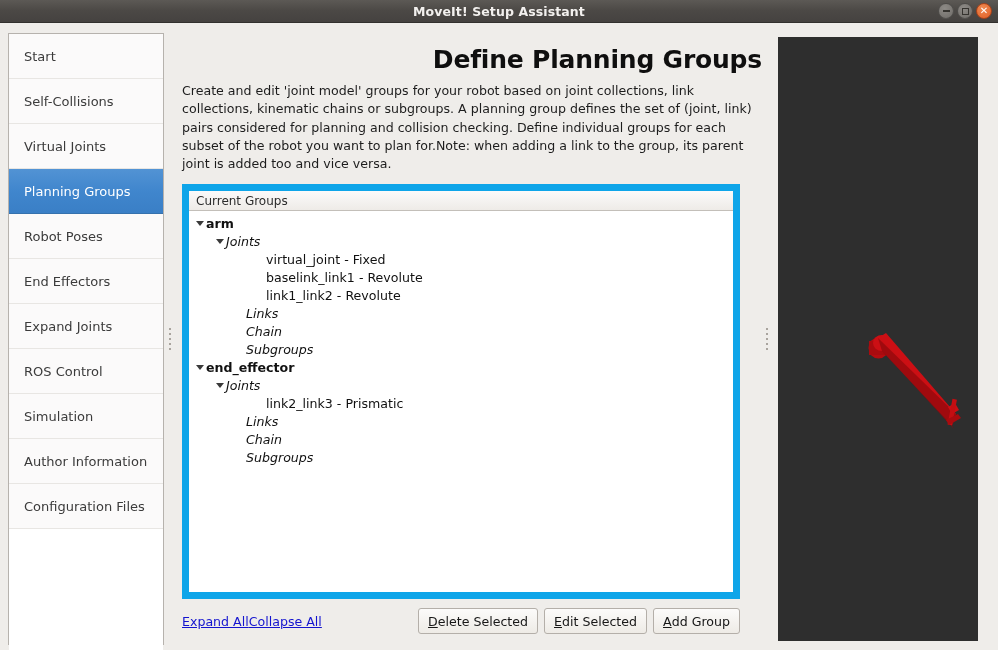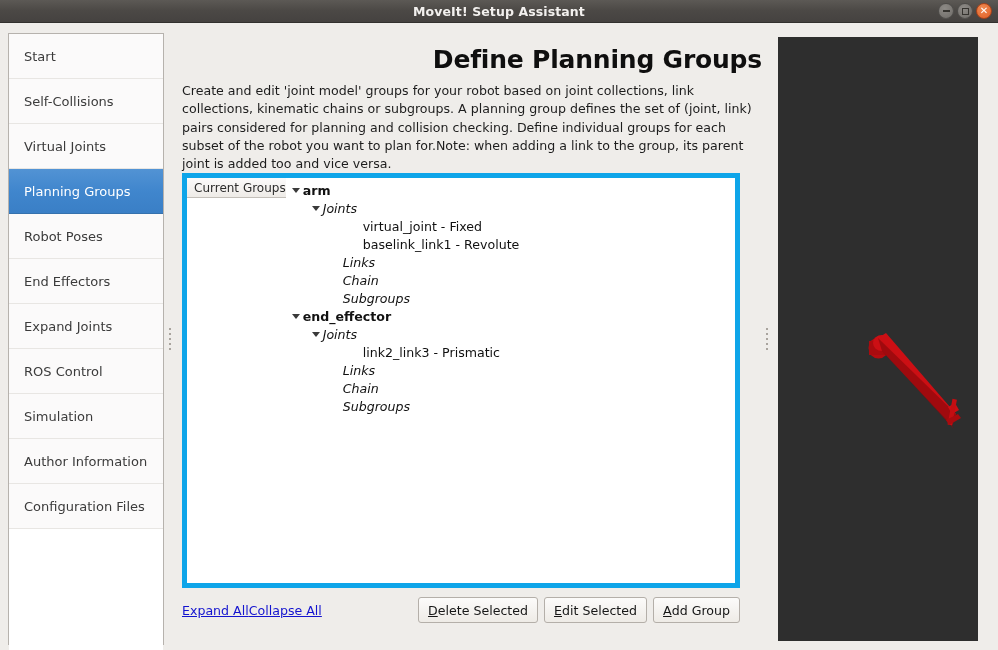--- a/index.html
+++ b/index.html
@@ -112,28 +112,29 @@
     color: #0f0f0f;
     margin: 12px 0 8px 8px;
     letter-spacing: -.2px;
     text-align: right;
   }
   .page-desc {
     font-size: 12.6px;
     color: #1d1d1d;
     line-height: 18.3px;
     width: 575px;
+    margin-bottom: 11px;
   }
 
   
   .tree-widget {
     width: 558px; height: 415px;
-    border: 5px solid #0ea5e9;
+    border: 7px solid #0ea5e9;
     background: #ffffff;
-    display: flex; 
+    display: flex; flex-direction: column;
     overflow: hidden;
   }
   .tree-header {
     height: 20px;
     background: linear-gradient(to bottom, #fbfafa 0%, #eeebe7 100%);
     border-bottom: 1px solid #c3bfb9;
     display: flex; align-items: center;
     padding-left: 7px;
     font-size: 12px;
     color: #2c2c2c;
@@ -295,20 +296,24 @@
             <span class="tree-arrow has"></span>
             <span class="tree-label category">Joints</span>
           </div>
           <div class="tree-row" style="padding-left: 64px;">
             <span class="tree-arrow"></span>
             <span class="tree-label leaf">virtual_joint - Fixed</span>
           </div>
           <div class="tree-row" style="padding-left: 64px;">
             <span class="tree-arrow"></span>
             <span class="tree-label leaf">baselink_link1 - Revolute</span>
+          </div>
+          <div class="tree-row" style="padding-left: 64px;">
+            <span class="tree-arrow"></span>
+            <span class="tree-label leaf">link1_link2 - Revolute</span>
           </div>
           <div class="tree-row" style="padding-left: 44px;">
             <span class="tree-arrow"></span>
             <span class="tree-label category">Links</span>
           </div>
           <div class="tree-row" style="padding-left: 44px;">
             <span class="tree-arrow"></span>
             <span class="tree-label category">Chain</span>
           </div>
           <div class="tree-row" style="padding-left: 44px;">

